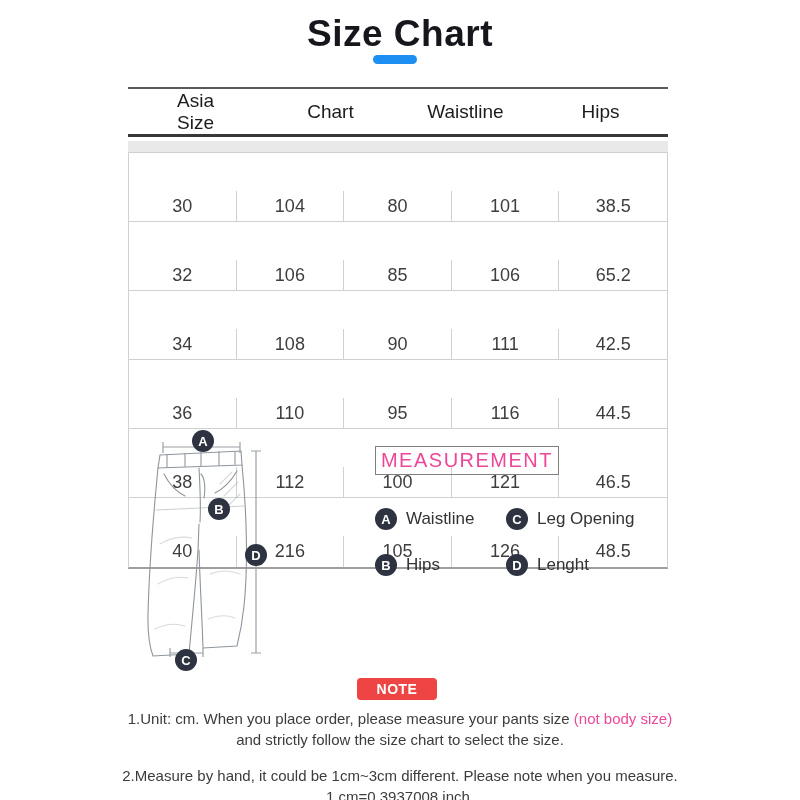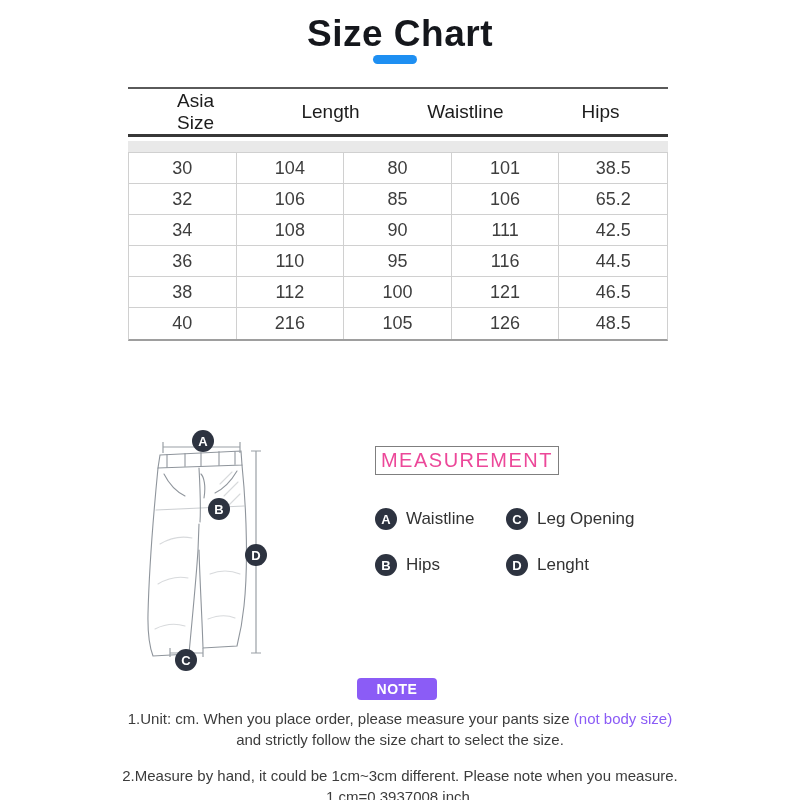--- a/index.html
+++ b/index.html
@@ -15,21 +15,21 @@
 
   
   .size-table { position:absolute; left:128px; top:87px; width:540px; }
   .thead { display:grid; grid-template-columns:repeat(4,1fr); align-items:center;
            height:50px; border-top:2px solid #5a5a5a; border-bottom:3px solid #383838; }
   .th { text-align:center; font-size:19px; line-height:1.15; color:#1c1c1c;
         white-space:pre-line; }
   .band { height:11px; margin-top:4px; background:#e9e9e9; }
   .tbody { border:1px solid #d0d0d0; border-bottom:2px solid #9e9e9e; }
   .tr { display:grid; grid-template-columns:repeat(5,1fr); height:31px;
-        border-bottom:1px solid #d0d0d0; }
+        border-bottom:1px solid #d0d0d0;margin-top:38px; }
   .tr:last-child { border-bottom:none; }
   .td { display:flex; align-items:center; justify-content:center;
         font-size:18px; color:#3e3e3e; border-right:1px solid #d0d0d0; }
   .td:last-child { border-right:none; }
 
   
   .measure-box { position:absolute; left:375px; top:446px; width:184px; height:29px;
         border:1px solid #7f7f7f; display:flex; align-items:center; justify-content:center;
         font-size:20px; letter-spacing:1.5px; color:#ec4899; }
   .legend-item { position:absolute; display:flex; align-items:center; gap:9px; height:22px; }
@@ -40,40 +40,40 @@
   .li-c { left:506px; top:508px; }
   .li-b { left:375px; top:554px; }
   .li-d { left:506px; top:554px; }
 
   .pants-svg { position:absolute; left:140px; top:424px; width:140px; height:262px; }
   .badge-letter { font-family:"Liberation Sans","DejaVu Sans",sans-serif;
         font-size:13px; font-weight:bold; fill:#ffffff; text-anchor:middle; }
 
   
   .note-badge { position:absolute; left:357px; top:678px; width:80px; height:22px;
-        background:#8b5cf6; border-radius:4px; color:#ffffff; font-size:14px; font-weight:bold;
+        background:#ef4444; border-radius:4px; color:#ffffff; font-size:14px; font-weight:bold;
         letter-spacing:0.5px; display:flex; align-items:center; justify-content:center; }
   .notes { position:absolute; left:100px; top:708px; width:600px; text-align:center;
         font-size:15px; line-height:21px; color:#3c3c3c; }
-  .note-red { color:#8b5cf6; }
+  .note-red { color:#ec4899; }
   .note-second { margin-top:15px; }
 </style>
 </head>
 <body>
 
 <div class="page">
 
   <div class="title">Size Chart</div>
   <div class="title-underline"></div>
 
   <div class="size-table">
     <div class="thead">
       <div class="th">Asia
 Size</div>
-      <div class="th">Length</div>
+      <div class="th">Chart</div>
       <div class="th">Waistline</div>
       <div class="th">Hips</div>
     </div>
     <div class="band"></div>
     <div class="tbody">
       <div class="tr">
         <div class="td">30</div>
         <div class="td">104</div>
         <div class="td">80</div>
         <div class="td">101</div>

